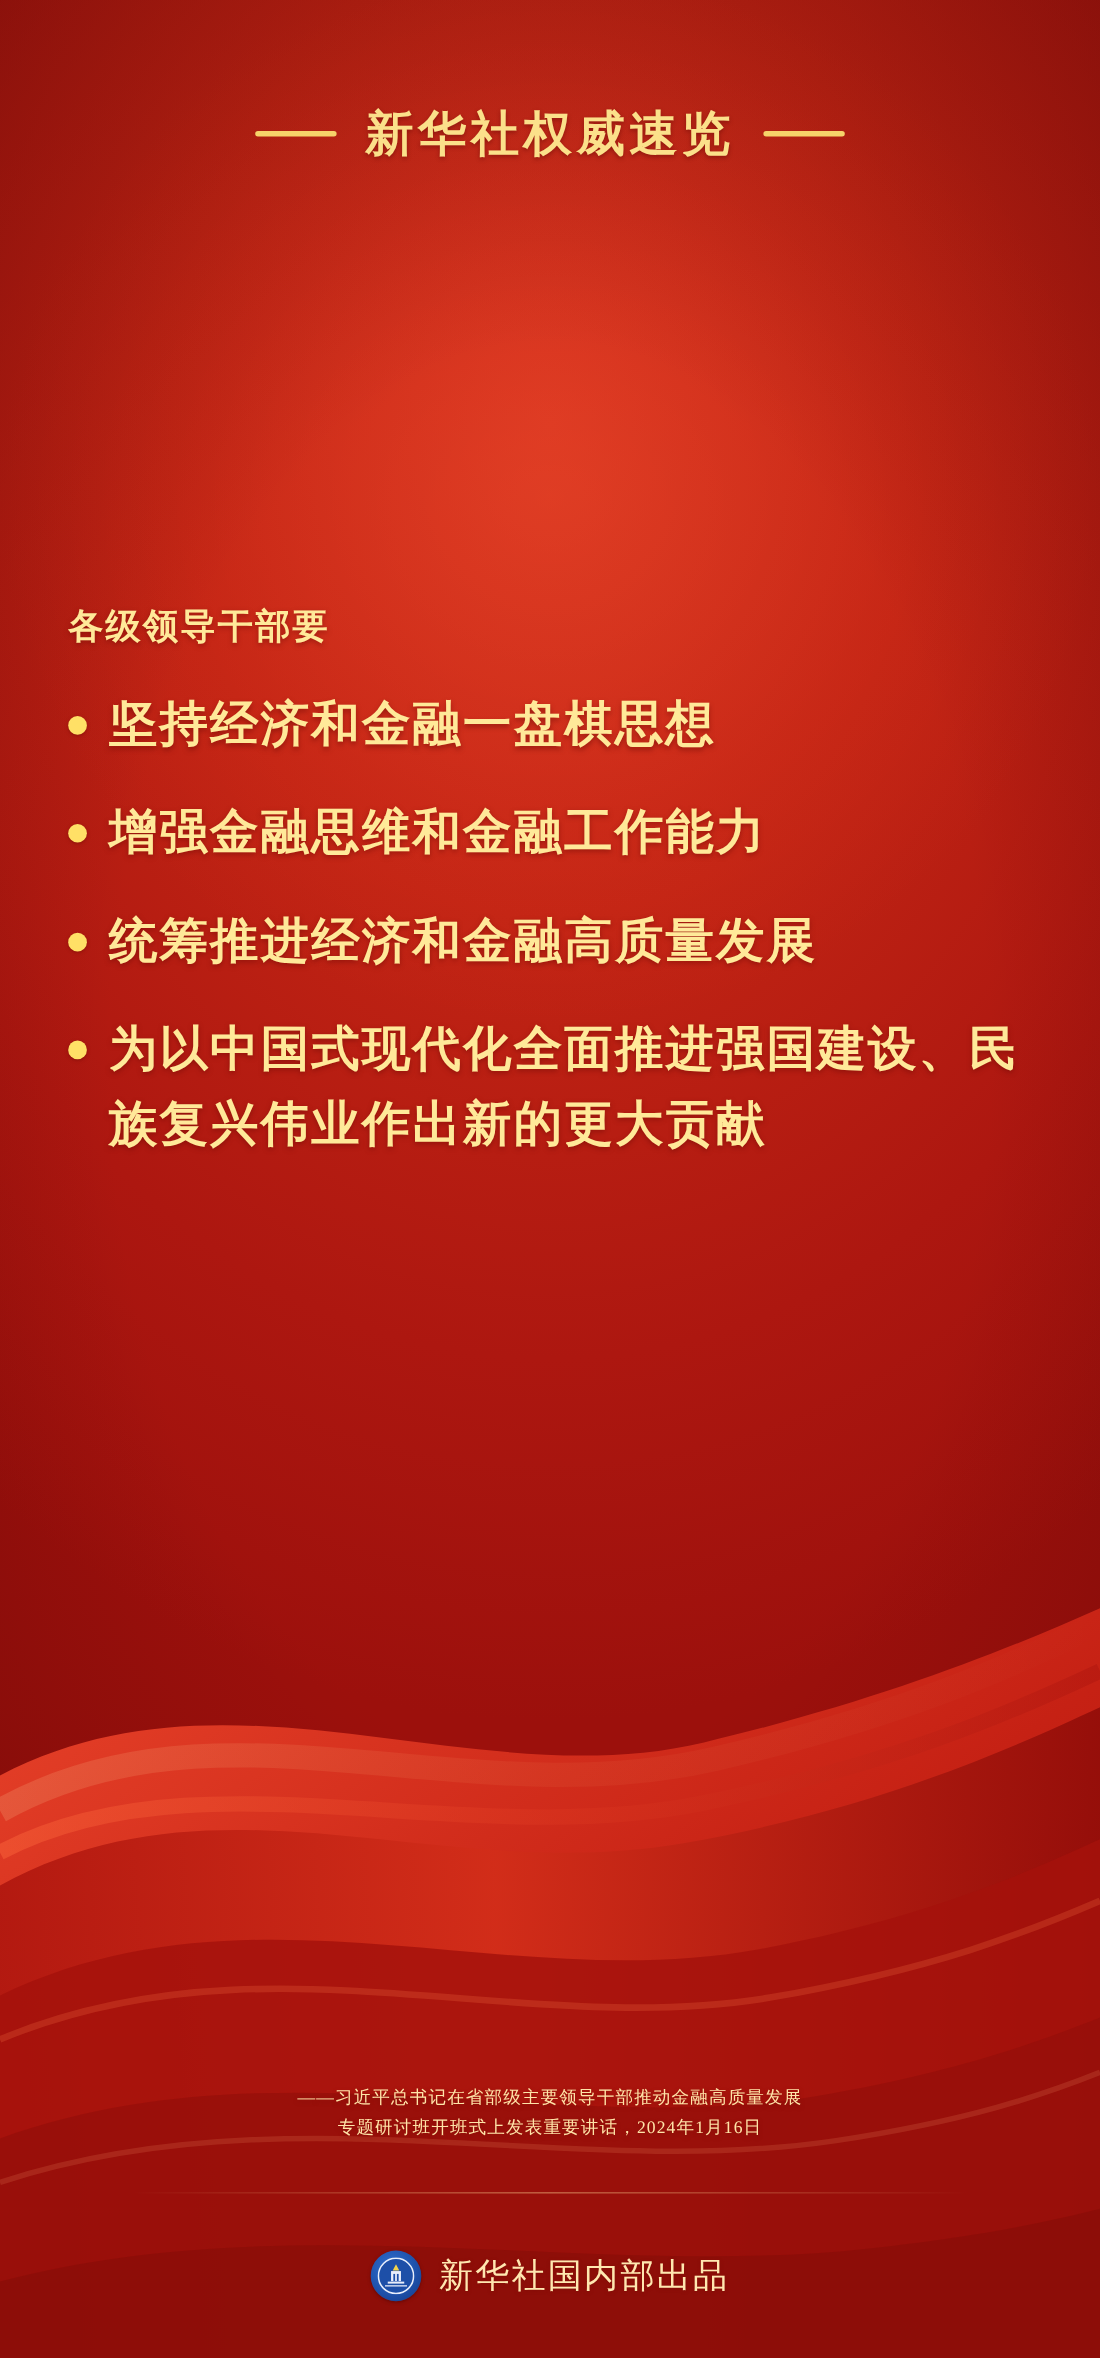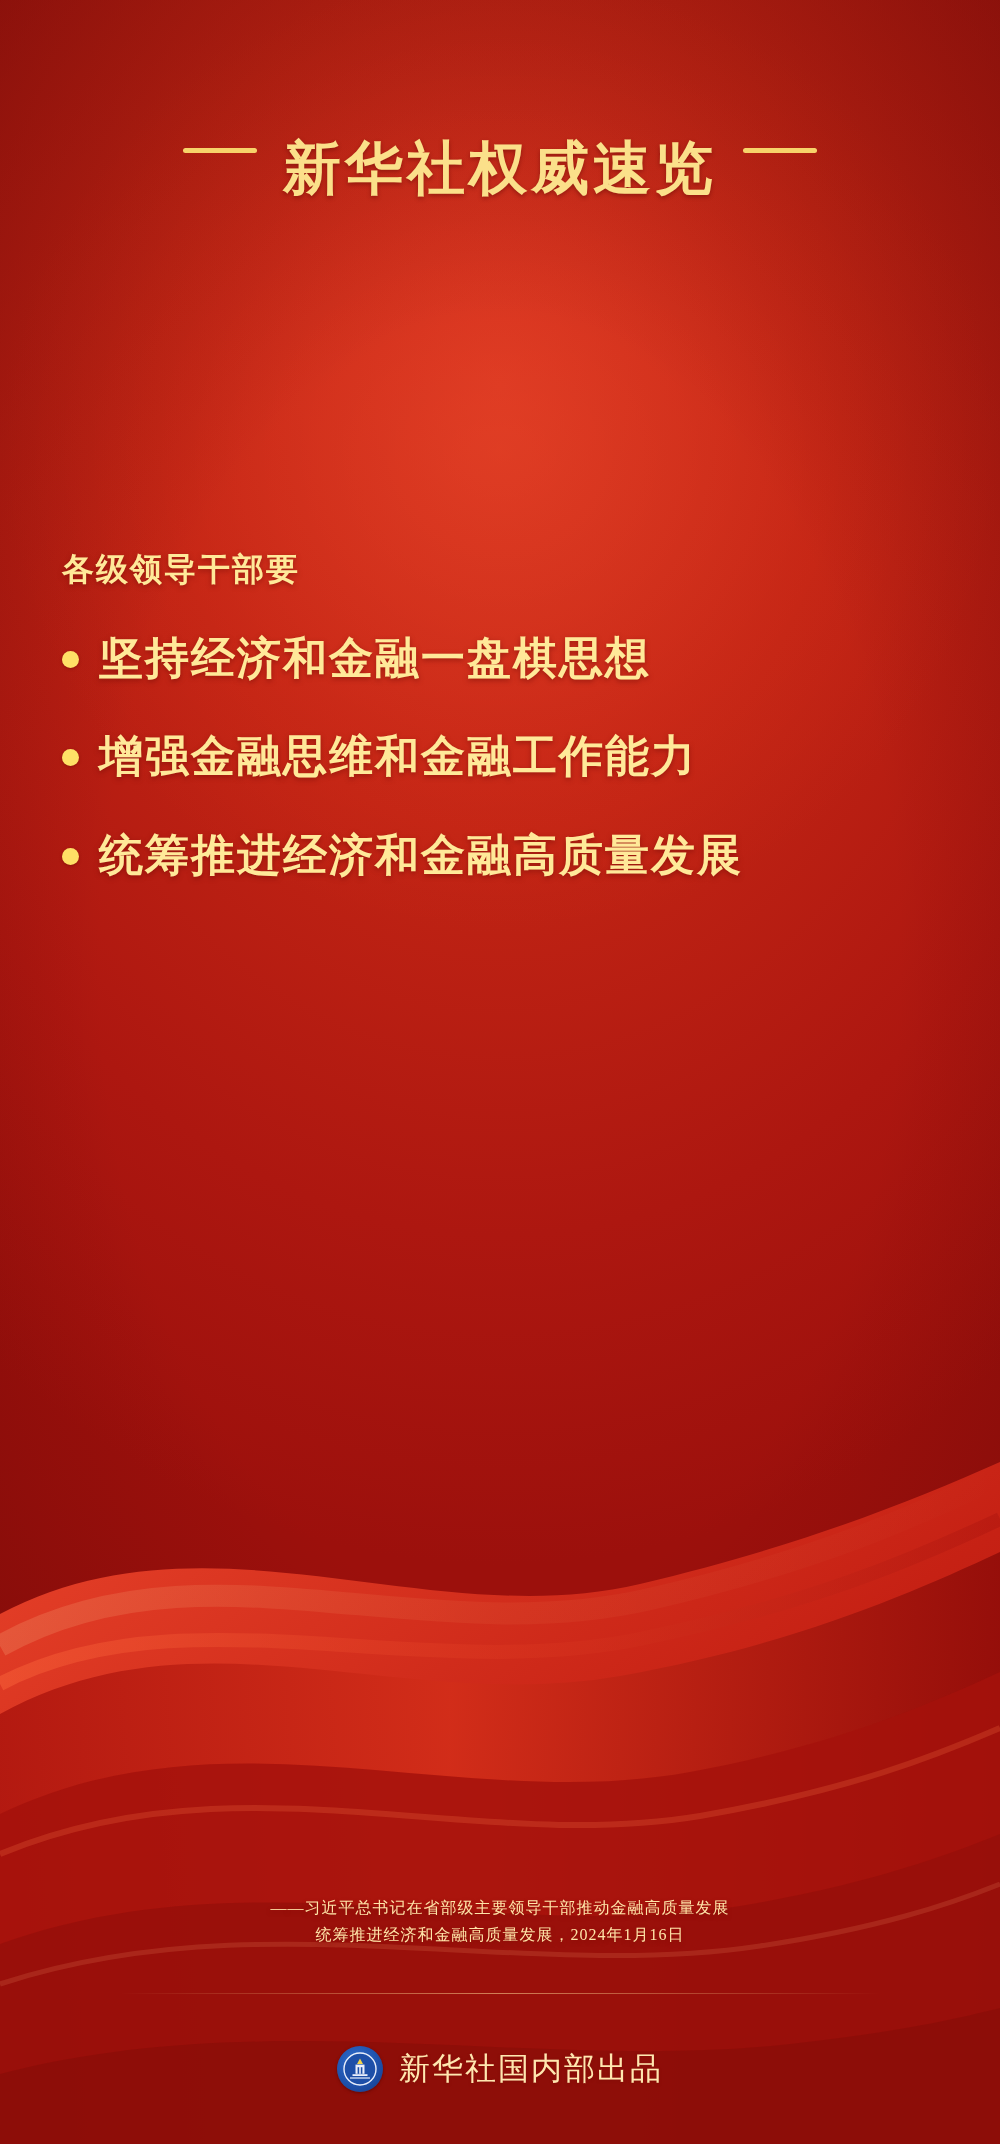--- a/index.html
+++ b/index.html
@@ -63,26 +63,25 @@
   }
   .header-rule {
     width: 74px;
     height: 5px;
     background: #f7d36a;
     border-radius: 3px;
   }
   .header-title {
     font-family: "Liberation Sans", "DejaVu Sans", sans-serif;
     font-weight: bold;
-    font-size: 58px;
+    font-size: 44px;
     letter-spacing: 4px;
     color: #fbe08a;
     text-shadow: 0 2px 4px rgba(90,6,4,0.45);
     white-space: nowrap;
-    margin-top: 38px;
   }
 
   
   .content {
     position: absolute;
     top: 548px;
     left: 62px;
     width: 880px;
     z-index: 6;
   }
@@ -240,25 +239,29 @@
     <div class="dot"></div>
     <div class="item-text">增强金融思维和金融工作能力</div>
   </div>
 
 
   <div class="item">
     <div class="dot"></div>
     <div class="item-text">统筹推进经济和金融高质量发展</div>
   </div>
 
+  <div class="item">
+    <div class="dot"></div>
+    <div class="item-text">为以中国式现代化全面推进强国建设、民族复兴伟业作出新的更大贡献</div>
+  </div>
 </div>
 
 <div class="attribution">
   <span>——习近平总书记在省部级主要领导干部推动金融高质量发展</span>
-  <span class="line2">统筹推进经济和金融高质量发展，2024年1月16日</span>
+  <span class="line2">专题研讨班开班式上发表重要讲话，2024年1月16日</span>
 </div>
 
 <div class="divider"></div>
 
 <div class="footer">
   <div class="logo">
     <svg width="34" height="34" viewBox="0 0 34 34" xmlns="http://www.w3.org/2000/svg">
       <circle cx="17" cy="17" r="16" fill="#1d4fa8" stroke="#e8eefb" stroke-width="1.4"></circle>
       <path d="M17 6.5 L20 12 L14 12 Z" fill="#f2d34a"></path>
       <rect x="12.5" y="12.6" width="9" height="9.2" fill="#e9eefb"></rect>

